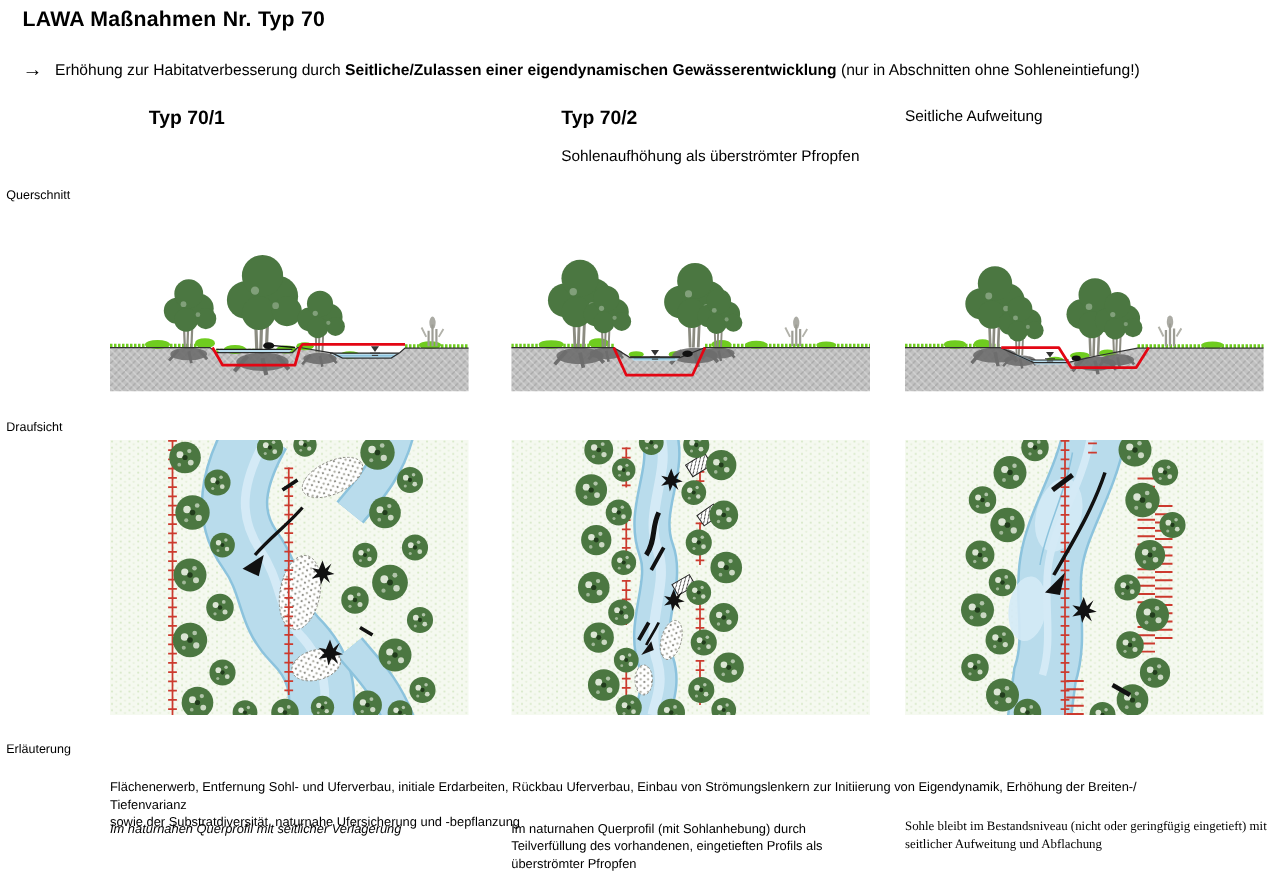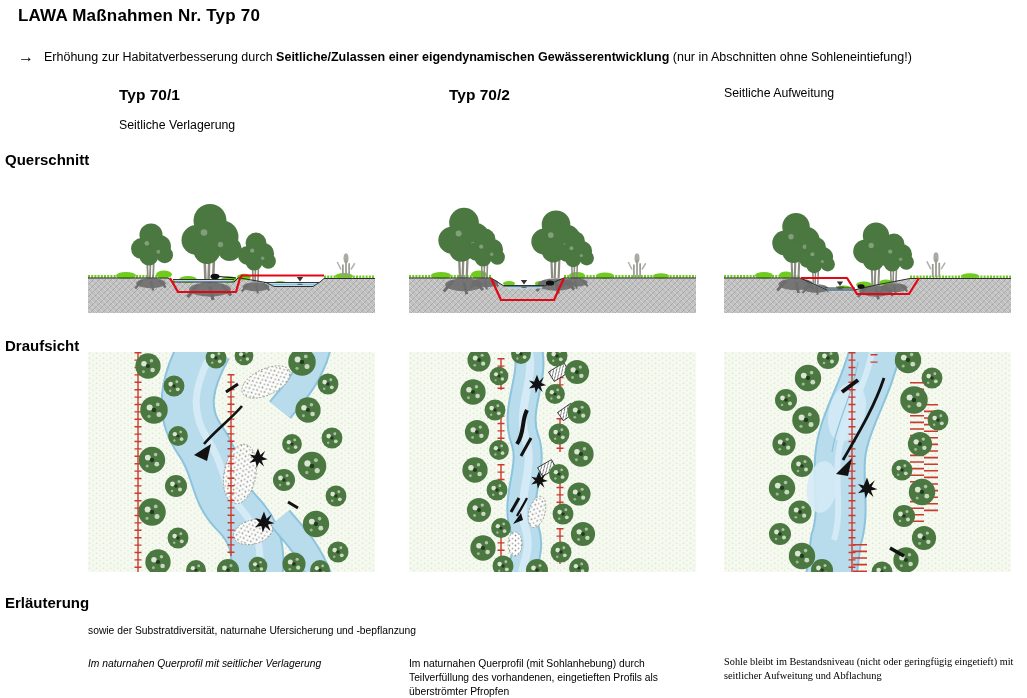--- a/index.html
+++ b/index.html
@@ -4,21 +4,21 @@
 <style>
   html,body{margin:0;padding:0;background:#fff;}
   body{width:1027px;height:698px;position:relative;overflow:hidden;
        font-family:"Liberation Sans","DejaVu Sans",sans-serif;color:#000;}
   .abs{position:absolute;}
   h1{font-size:17px;font-weight:bold;margin:0;letter-spacing:.2px;}
   .intro{font-size:12.5px;white-space:nowrap;}
   .intro .arrow{font-size:16px;margin-right:10px;vertical-align:-1px;}
   .colhead h2{font-size:15.5px;font-weight:bold;margin:0 0 14px 0;}
   .colhead p{font-size:12.3px;margin:0;}
-  .rowlabel{font-size:15px;font-weight:bold;}
+  .rowlabel{font-size:10px;}
   .note,.common{font-size:10.3px;line-height:1.38;}
   svg{display:block;}
   
   .grnd{fill:url(#hatch);}
   .terr{stroke:#2e2e2e;stroke-width:1;fill:none;}
   .redline{stroke:var(--red,#e30613);stroke-width:2.2;fill:none;stroke-linejoin:round;}
   .wfill{fill:var(--water,#b9dcec);}
   .wtop{stroke:#222;stroke-width:.9;fill:none;}
   .wsub{stroke:var(--wateredge,#8cc3dd);stroke-width:1.2;fill:none;}
   .shrub{fill:var(--shrub,#6fcc1f);}
@@ -96,24 +96,24 @@
 <div class="abs" style="left:18px;top:6px;">
   <h1>LAWA Maßnahmen Nr. Typ 70</h1>
 </div>
 
 <div class="abs intro" style="left:18px;top:48px;">
   <span class="arrow">→</span><span>Erhöhung zur Habitatverbesserung durch </span><b>Seitliche/Zulassen einer eigendynamischen Gewässerentwicklung</b><span> (nur in Abschnitten ohne Sohleneintiefung!)</span>
 </div>
 
 <div class="abs colhead" style="left:88px;top:86px;width:300px;margin-left:31px;">
   <h2>Typ 70/1</h2>
-  <p>Seitliche Verlagerung</p>
 </div>
 <div class="abs colhead" style="left:409px;top:86px;width:310px;margin-left:40px;">
   <h2>Typ 70/2</h2>
+  <p>Sohlenaufhöhung als überströmter Pfropfen</p>
 </div>
 <div class="abs colhead" style="left:724px;top:86px;width:300px;">
   <p>Seitliche Aufweitung</p>
 </div>
 
 <div class="abs rowlabel" style="left:5px;top:151px;">Querschnitt</div>
 <div class="abs rowlabel" style="left:5px;top:337px;">Draufsicht</div>
 <div class="abs rowlabel" style="left:5px;top:594px;">Erläuterung</div>
 
 <svg class="abs" style="left:88px;top:183px;" width="287" height="133" viewBox="0 0 287 133">
@@ -381,18 +381,19 @@
   <g>
     <path class="ink" stroke-width="2.8" d="M160,26 C150,56 134,82 119,108"></path>
     <polygon class="blk" points="112,122 128,106 124,124"></polygon>
   </g>
   <use href="#star" transform="translate(143,136) scale(1.3)"></use>
   <path class="ink" stroke-width="4" d="M118,40 l16,-12"></path>
   <path class="ink" stroke-width="3.5" d="M166,196 l14,8"></path>
 </svg>
 
 <div class="abs common" style="left:88px;top:624px;width:860px;">
+  <div>Flächenerwerb, Entfernung Sohl- und Uferverbau, initiale Erdarbeiten, Rückbau Uferverbau, Einbau von Strömungslenkern zur Initiierung von Eigendynamik, Erhöhung der Breiten-/ Tiefenvarianz</div>
   <div>sowie der Substratdiversität, naturnahe Ufersicherung und -bepflanzung</div>
 </div>
 
 <div class="abs note" style="left:88px;top:657px;width:300px;font-style:italic;">Im naturnahen Querprofil mit seitlicher Verlagerung</div>
 <div class="abs note" style="left:409px;top:657px;width:252px;">Im naturnahen Querprofil (mit Sohlanhebung) durch Teilverfüllung des vorhandenen, eingetieften Profils als überströmter Pfropfen</div>
 <div class="abs note" style="left:724px;top:655px;width:302px;font-family:Liberation Serif, serif;">Sohle bleibt im Bestandsniveau (nicht oder geringfügig eingetieft) mit seitlicher Aufweitung und Abflachung</div>
 
 </body></html>

